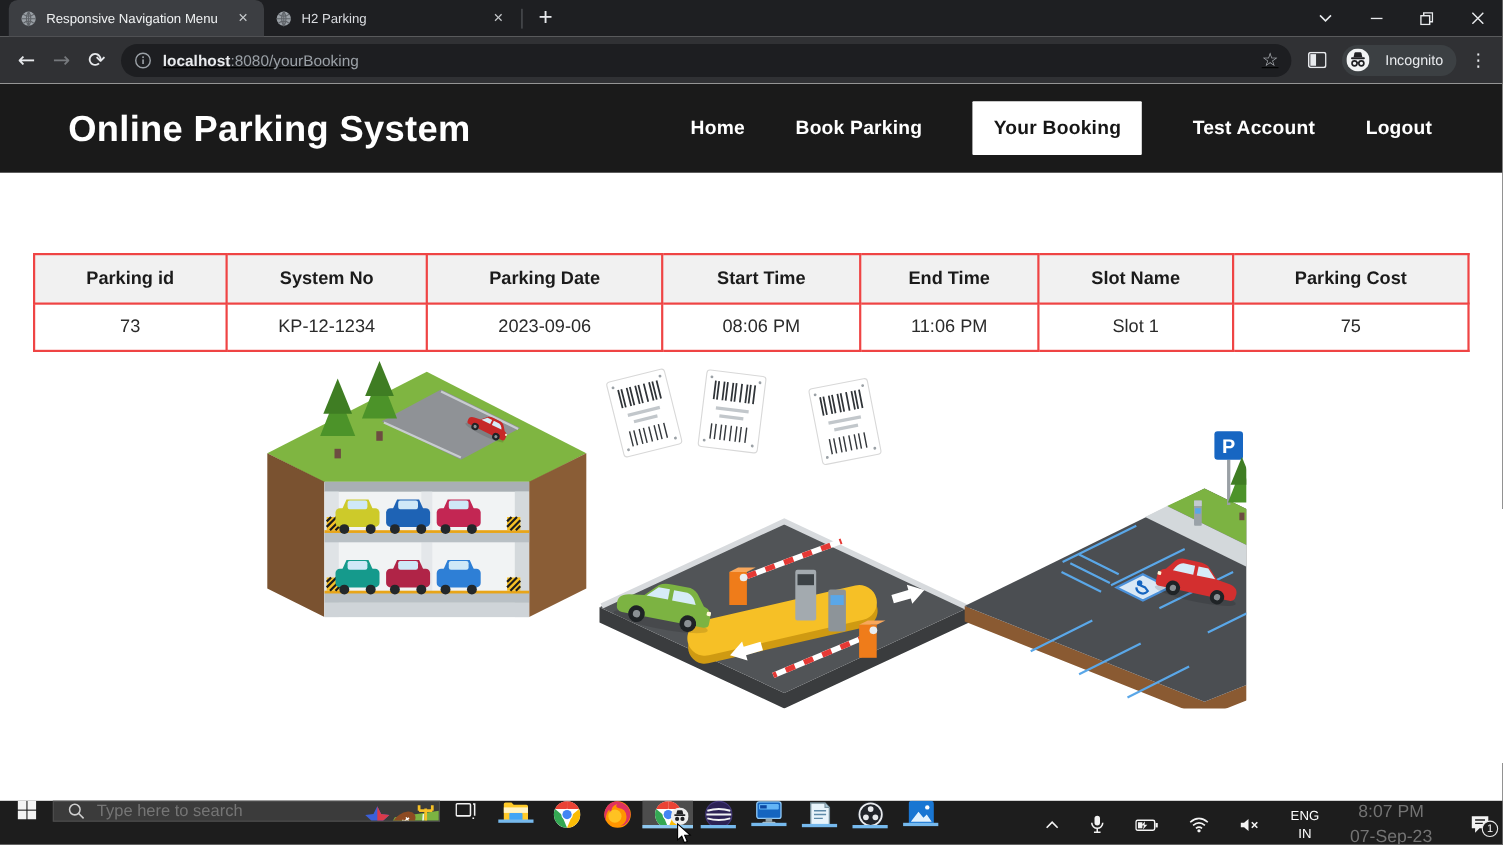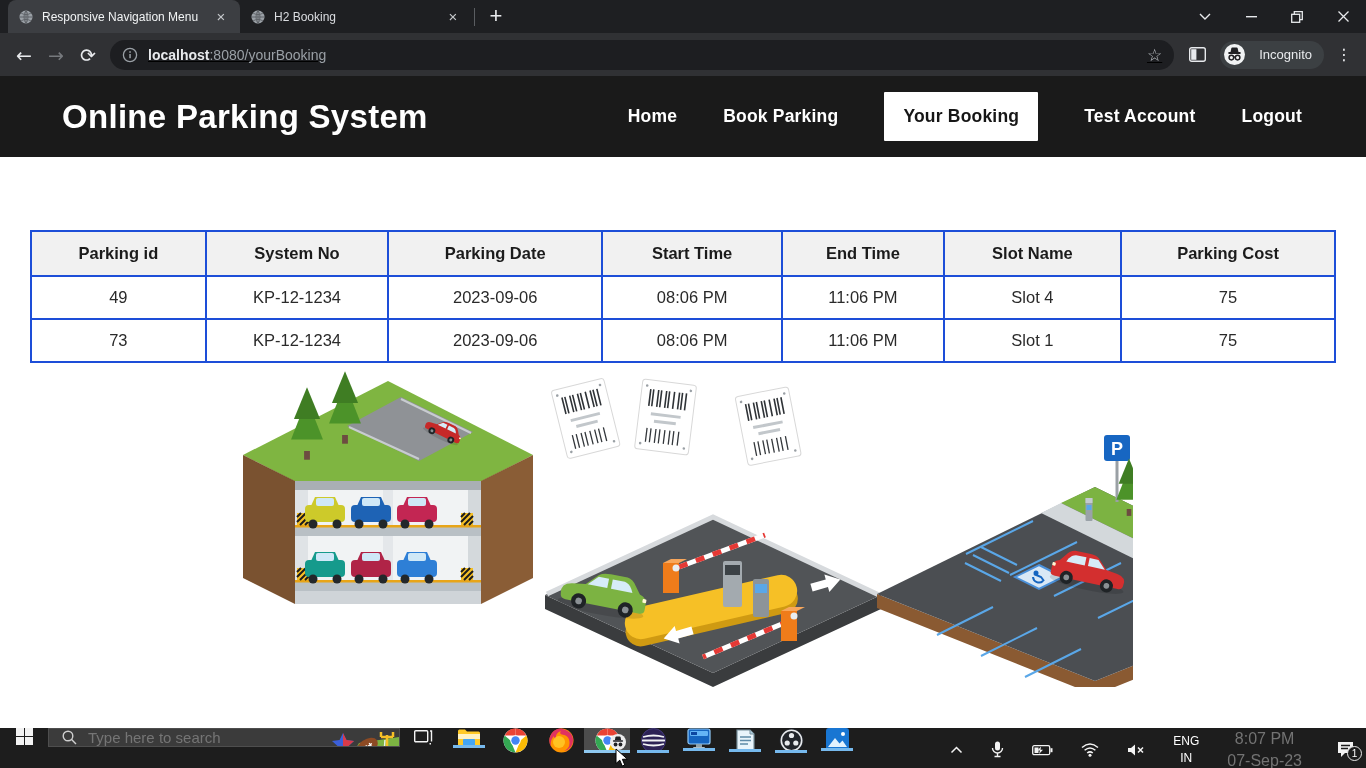--- a/index.html
+++ b/index.html
@@ -35,21 +35,21 @@
 
   
   .page { position:absolute; top:76px; left:0; right:0; bottom:40px; background:#fff; overflow:hidden; }
   .site-nav { height:81px; background:#1a1a1a; display:flex; align-items:center; padding:0 64px 0 62px; }
   .brand { color:#fff; font-size:33px; font-weight:bold; letter-spacing:0.3px; }
   .nav-items { margin-left:auto; display:flex; align-items:center; gap:46px; }
   .nav-item { color:#fff; font-size:17.5px; font-weight:bold; letter-spacing:0.2px; cursor:pointer; white-space:nowrap; }
   .nav-item.active { background:#fff; color:#161616; font-weight:bold; padding:14px 19px; border-radius:1px; }
 
   table.booking { width:1306px; margin:73px 30px 0 30px; border-collapse:collapse; table-layout:fixed; }
-  table.booking th, table.booking td { border:2px solid #1d4ed8; text-align:center; font-size:16.5px; color:#2a2a2a; padding:11px 6px; }
+  table.booking th, table.booking td { border:2px solid #ef4444; text-align:center; font-size:16.5px; color:#2a2a2a; padding:11px 6px; }
   table.booking th { background:#f1f1f1; font-weight:bold; color:#1b1b1b; padding:12px 6px; }
   .c0{width:13.4%}.c1{width:14.0%}.c2{width:16.4%}.c3{width:13.8%}.c4{width:12.4%}.c5{width:13.6%}.c6{width:16.4%}
 
   .illustration { width:900px; margin:6px auto 0 auto; }
 
   
   .taskbar { position:absolute; left:0; right:0; bottom:0; height:40px; background:#1d1d1d; display:flex; align-items:flex-start; z-index:5; }
   .tb-start { width:48px; display:flex; align-items:center; justify-content:center; }
   .tb-search { position:relative; width:352px; background:#3b3b3b; border:1px solid #4e4e4e; display:flex; align-items:center; gap:11px; padding-left:13px; overflow:hidden; }
   .tb-search input { background:transparent; border:none; outline:none; color:#cfcfcf; font-size:15px; width:220px; font-family:"Liberation Sans",sans-serif; }
@@ -87,21 +87,21 @@
           <span class="tab-close">×</span>
         </div>
         <div class="tab">
           <span class="favicon">
             <svg width="16" height="16" viewBox="0 0 16 16">
               <circle cx="8" cy="8" r="6.5" fill="#9aa0a6"></circle>
               <path d="M1.5,8 h13 M8,1.5 v13 M3,3.8 c3,2.4 7,2.4 10,0 M3,12.2 c3,-2.4 7,-2.4 10,0" stroke="#5f6368" stroke-width="1" fill="none"></path>
               <path d="M8,1.5 a6.5,9 0 0 0 0,13 a6.5,9 0 0 0 0,-13" stroke="#5f6368" stroke-width="1" fill="none"></path>
             </svg>
           </span>
-          <span class="tab-title">H2 Booking</span>
+          <span class="tab-title">H2 Parking</span>
           <span class="tab-close">×</span>
         </div>
       </div>
     <div class="tab-separator"></div>
     <div class="newtab-btn">+</div>
     <div class="win-controls">
       <div class="win-btn">
         <svg width="12" height="7" viewBox="0 0 12 7">
             <path d="M1,1 L6,6 L11,1" stroke="#e8eaed" stroke-width="1.4" fill="none"></path>
           </svg>
@@ -187,29 +187,20 @@
             <th>Parking id</th>
             <th>System No</th>
             <th>Parking Date</th>
             <th>Start Time</th>
             <th>End Time</th>
             <th>Slot Name</th>
             <th>Parking Cost</th>
           </tr>
         </thead>
       <tbody id="table-body">
-          <tr>
-            <td>49</td>
-            <td>KP-12-1234</td>
-            <td>2023-09-06</td>
-            <td>08:06 PM</td>
-            <td>11:06 PM</td>
-            <td>Slot 4</td>
-            <td>75</td>
-          </tr>
           <tr>
             <td>73</td>
             <td>KP-12-1234</td>
             <td>2023-09-06</td>
             <td>08:06 PM</td>
             <td>11:06 PM</td>
             <td>Slot 1</td>
             <td>75</td>
           </tr>
         </tbody>

